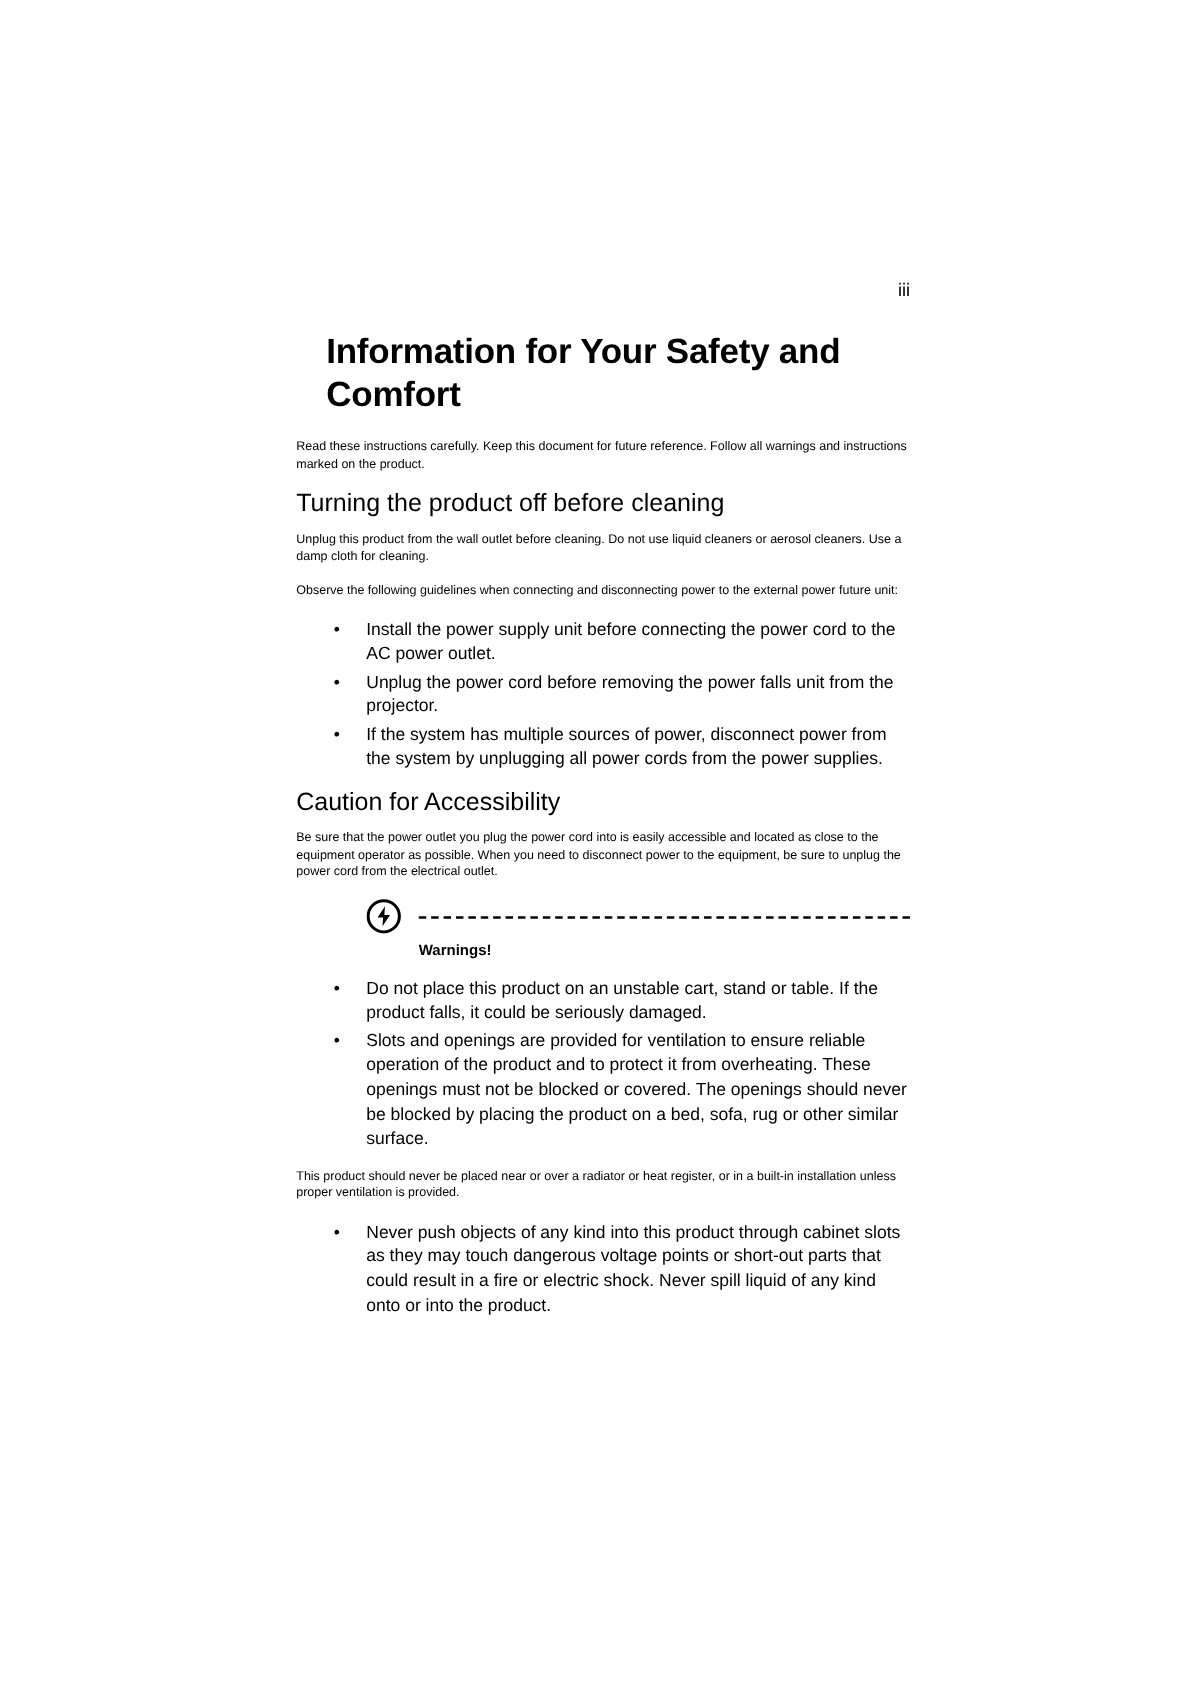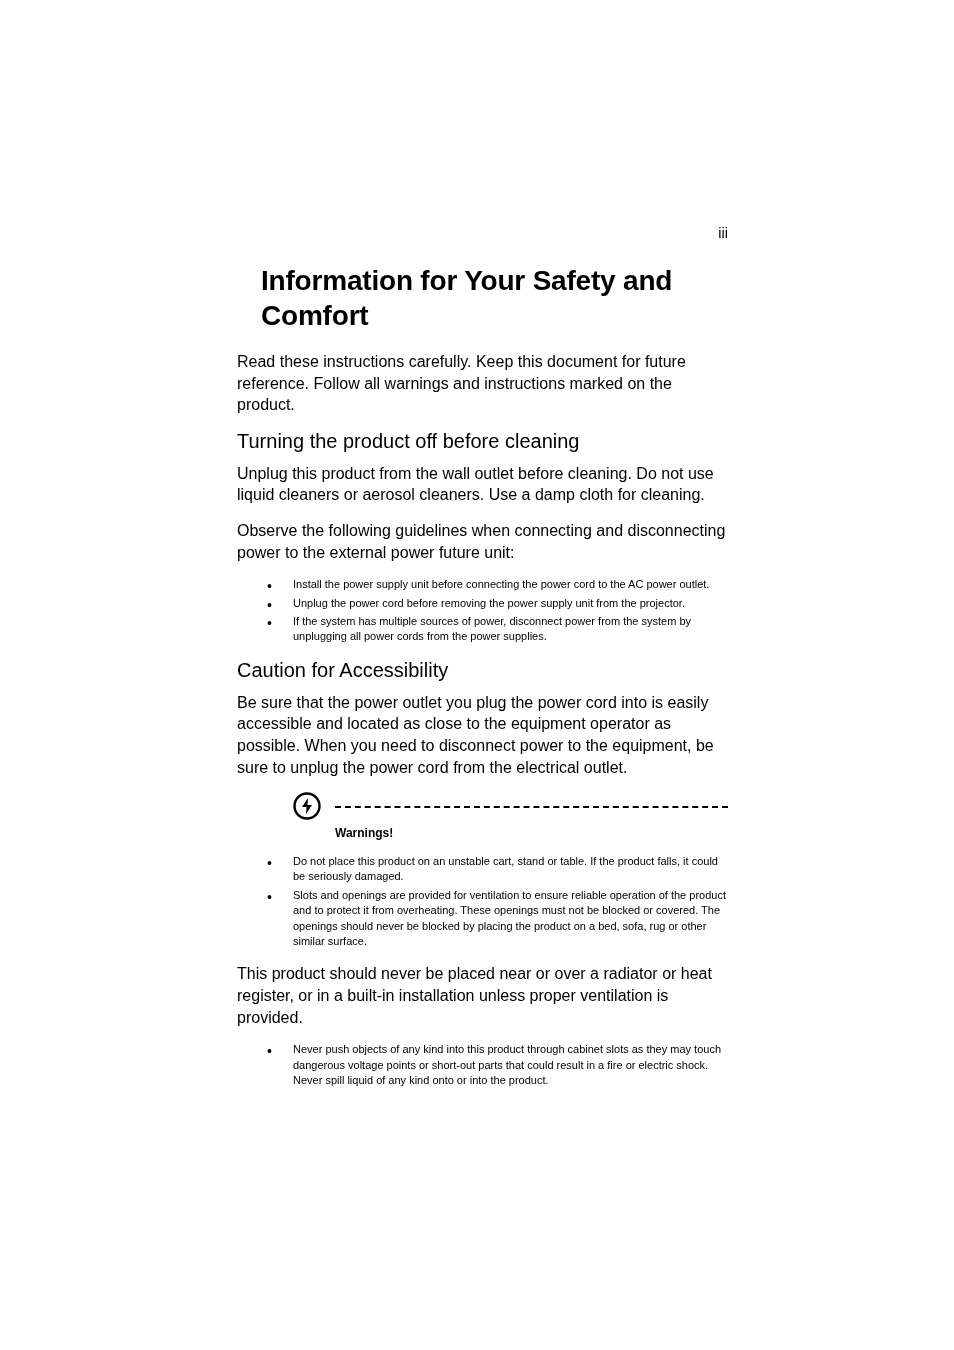--- a/index.html
+++ b/index.html
@@ -1,23 +1,23 @@
 <!DOCTYPE html>
 <html><head>
 <meta charset="utf-8">
 <style>
   * { box-sizing: border-box; margin: 0; padding: 0; }
   html, body { width: 954px; height: 1350px; background: #fff; font-family: "Segoe UI", "Frutiger", "Helvetica Neue", Arial, sans-serif; color: #000; }
   .page { position: relative; width: 950px; height: 1350px; padding: 225px 222px 0 237px; }
   .page-num { position: absolute; top: 225px; right: 222px; font-size: 14.5px; }
   .title { font-size: 28px; font-weight: 700; line-height: 1.25; margin-top: 38px; margin-bottom: 18px; letter-spacing: -0.2px; margin-left: 24px; }
-  .body-text { font-size: 16px; line-height: 1.35; margin-bottom: 14px; }
+  .body-text { font-size: 10px; line-height: 1.35; margin-bottom: 14px; }
   .subhead { font-size: 20px; font-weight: 400; margin-top: 10px; margin-bottom: 10px; }
   ul.bullets { list-style: none; padding: 0; margin: 0 0 14px 0; }
-  ul.bullets li { position: relative; padding-left: 56px; font-size: 11px; line-height: 1.4; margin-bottom: 3px; }
+  ul.bullets li { position: relative; padding-left: 56px; font-size: 14px; line-height: 1.4; margin-bottom: 3px; }
   ul.bullets li::before { content: "•"; position: absolute; left: 30px; top: 0; font-size: 14px; }
   .warning-block { margin: 14px 0 14px 56px; }
   .warning-row { display: flex; align-items: center; gap: 14px; }
   .warning-icon { width: 28px; height: 28px; flex: 0 0 28px; }
   .dashed { flex: 1; border-top: 2px dashed #000; height: 0; margin-top: 2px; }
   .warning-label { font-size: 12px; font-weight: 700; margin-top: 6px; margin-left: 42px; }
 </style>
 </head>
 <body>
 
@@ -28,21 +28,21 @@
   <h1 class="title">Information for Your Safety and Comfort</h1>
 
   <p class="body-text">Read these instructions carefully. Keep this document for future reference. Follow all warnings and instructions marked on the product.</p>
 
   <h2 class="subhead">Turning the product off before cleaning</h2>
   <p class="body-text">Unplug this product from the wall outlet before cleaning. Do not use liquid cleaners or aerosol cleaners. Use a damp cloth for cleaning.</p>
 
   <p class="body-text">Observe the following guidelines when connecting and disconnecting power to the external power future unit:</p>
   <ul class="bullets">
     <li>Install the power supply unit before connecting the power cord to the AC power outlet.</li>
-    <li>Unplug the power cord before removing the power supply unit from the projector.</li>
+    <li>Unplug the power cord before removing the power falls unit from the projector.</li>
     <li>If the system has multiple sources of power, disconnect power from the system by unplugging all power cords from the power supplies.</li>
   </ul>
 
   <h2 class="subhead">Caution for Accessibility</h2>
   <p class="body-text">Be sure that the power outlet you plug the power cord into is easily accessible and located as close to the equipment operator as possible. When you need to disconnect power to the equipment, be sure to unplug the power cord from the electrical outlet.</p>
 
   <div class="warning-block">
     <div class="warning-row">
       <span class="warning-icon">
         <svg viewBox="0 0 28 28" width="28" height="28">

